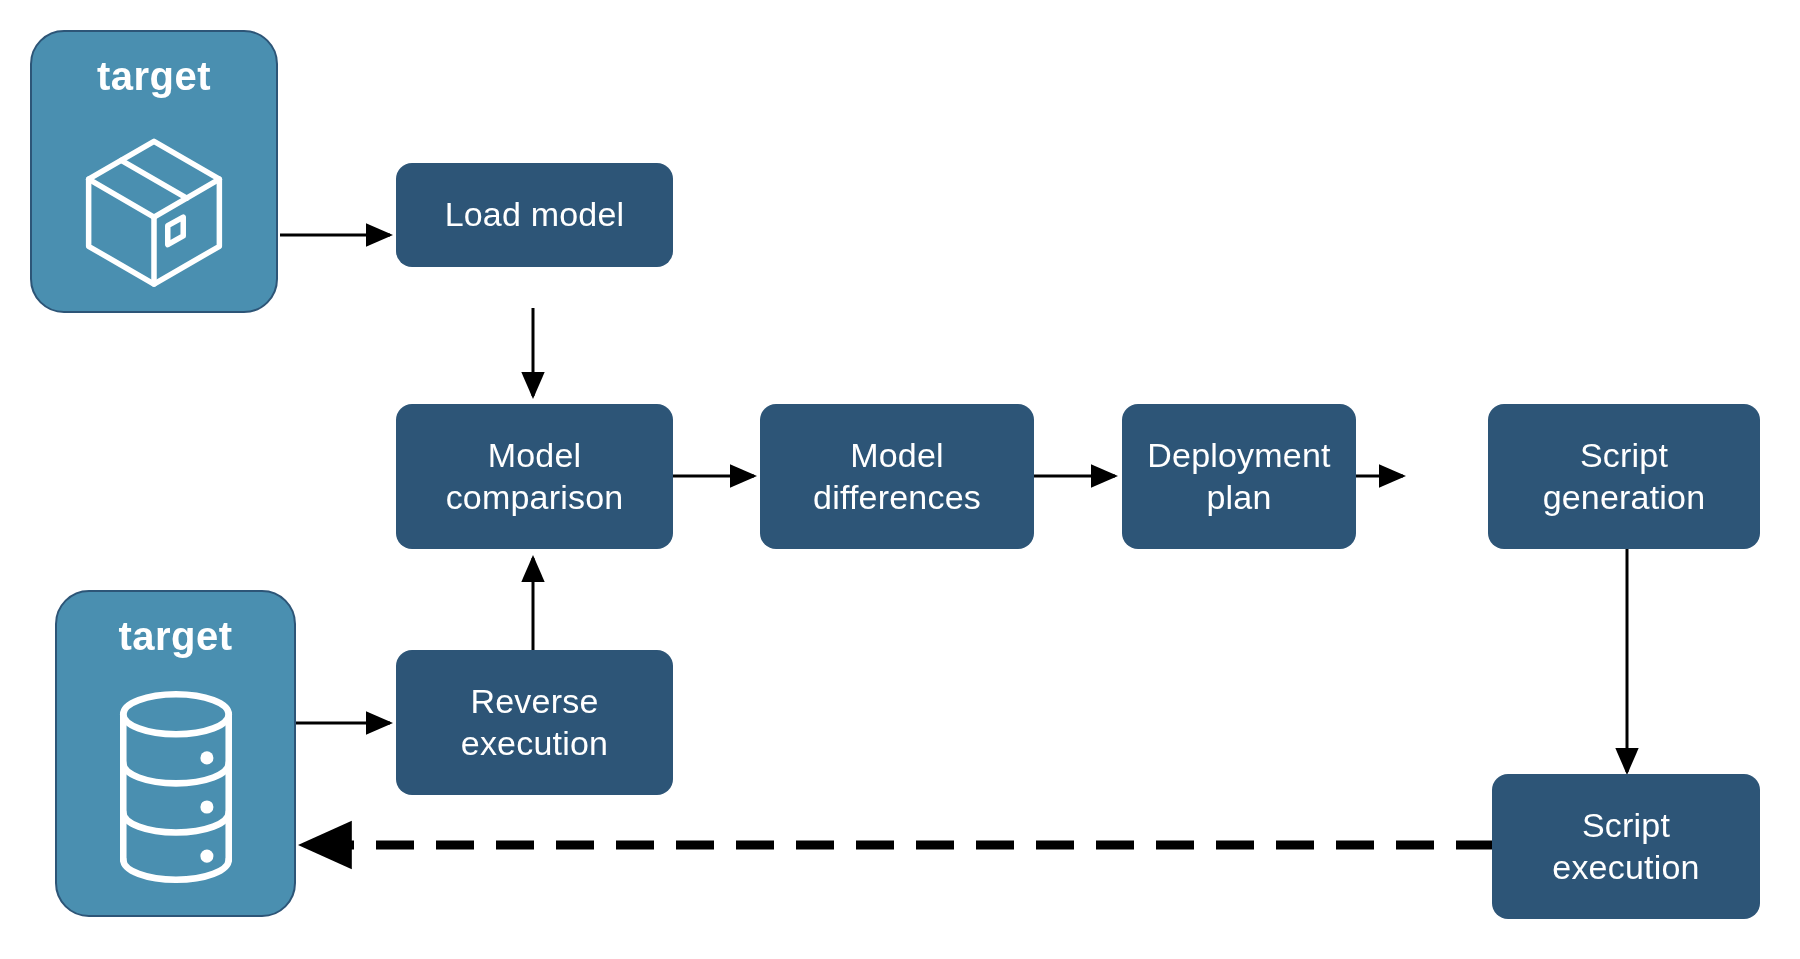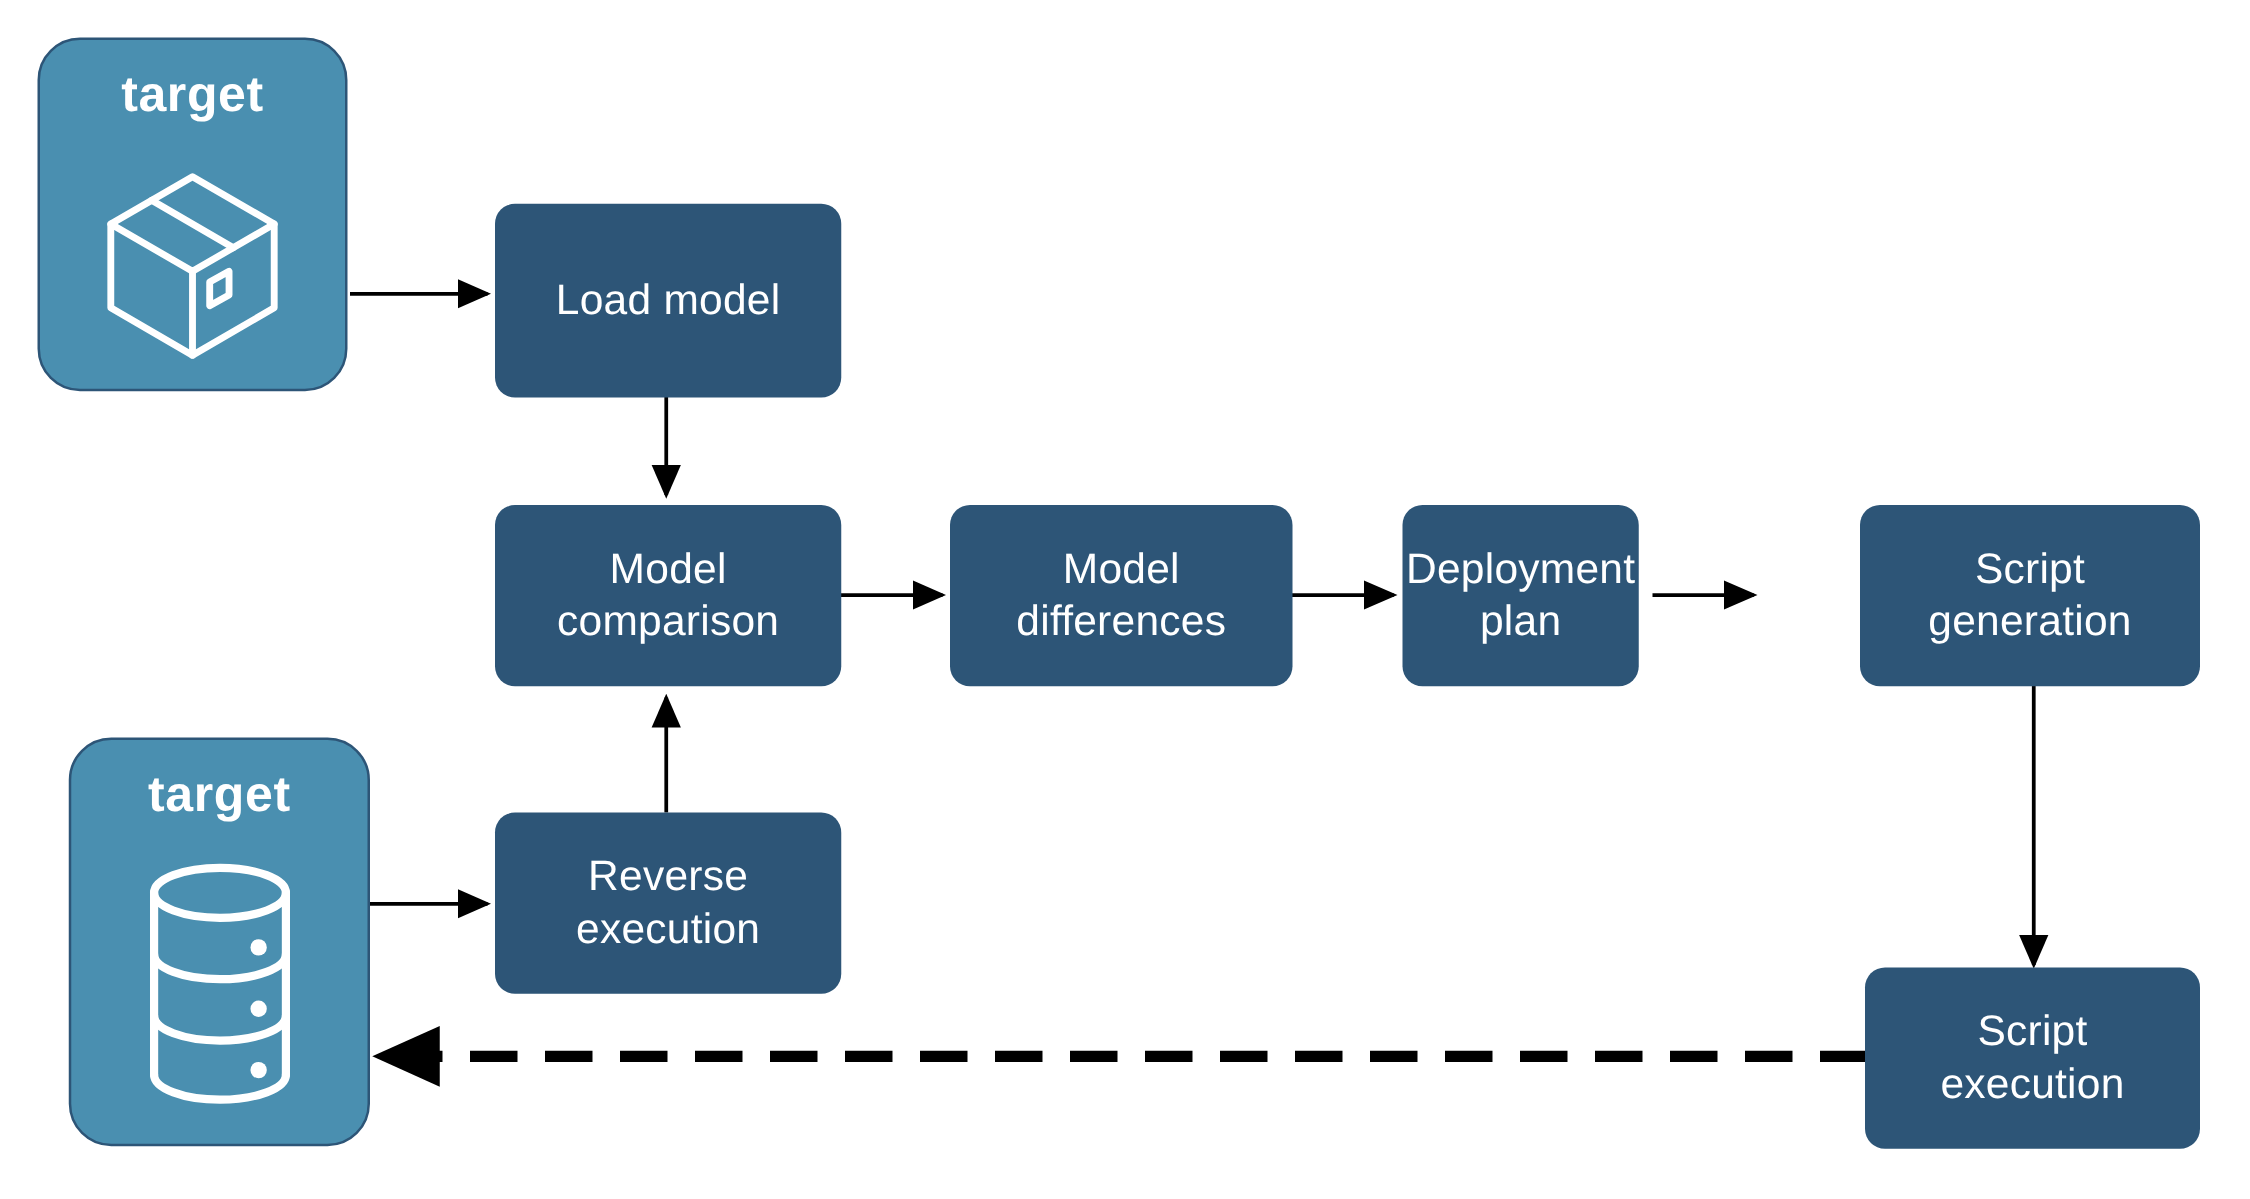--- a/index.html
+++ b/index.html
@@ -124,35 +124,35 @@
         <path d="M11 95 a29 11 0 0 0 58 0"></path>
         <path d="M11 42 a29 11 0 0 0 58 0"></path>
         <path d="M11 69 a29 11 0 0 0 58 0"></path>
         <circle cx="57" cy="39" r="3.6" fill="#ffffff" stroke="none"></circle>
         <circle cx="57" cy="66" r="3.6" fill="#ffffff" stroke="none"></circle>
         <circle cx="57" cy="93" r="3.6" fill="#ffffff" stroke="none"></circle>
       </svg>
     </div>
   </div>
 
-  <div class="node process" style="left:396px; top:163px; width:277px; height:155px;">
+  <div class="node process" style="left:396px; top:163px; width:277px; height:104px;">
     <span class="proc-label">Load model</span>
   </div>
 
   <div class="node process" style="left:396px; top:404px; width:277px; height:145px;">
     <span class="proc-label">Model
 comparison</span>
   </div>
 
   <div class="node process" style="left:760px; top:404px; width:274px; height:145px;">
     <span class="proc-label">Model
 differences</span>
   </div>
 
-  <div class="node process" style="left:1122px; top:404px; width:189px; height:145px;">
+  <div class="node process" style="left:1122px; top:404px; width:234px; height:145px;">
     <span class="proc-label">Deployment
 plan</span>
   </div>
 
   <div class="node process" style="left:1488px; top:404px; width:272px; height:145px;">
     <span class="proc-label">Script
 generation</span>
   </div>
 
   <div class="node process" style="left:396px; top:650px; width:277px; height:145px;">

